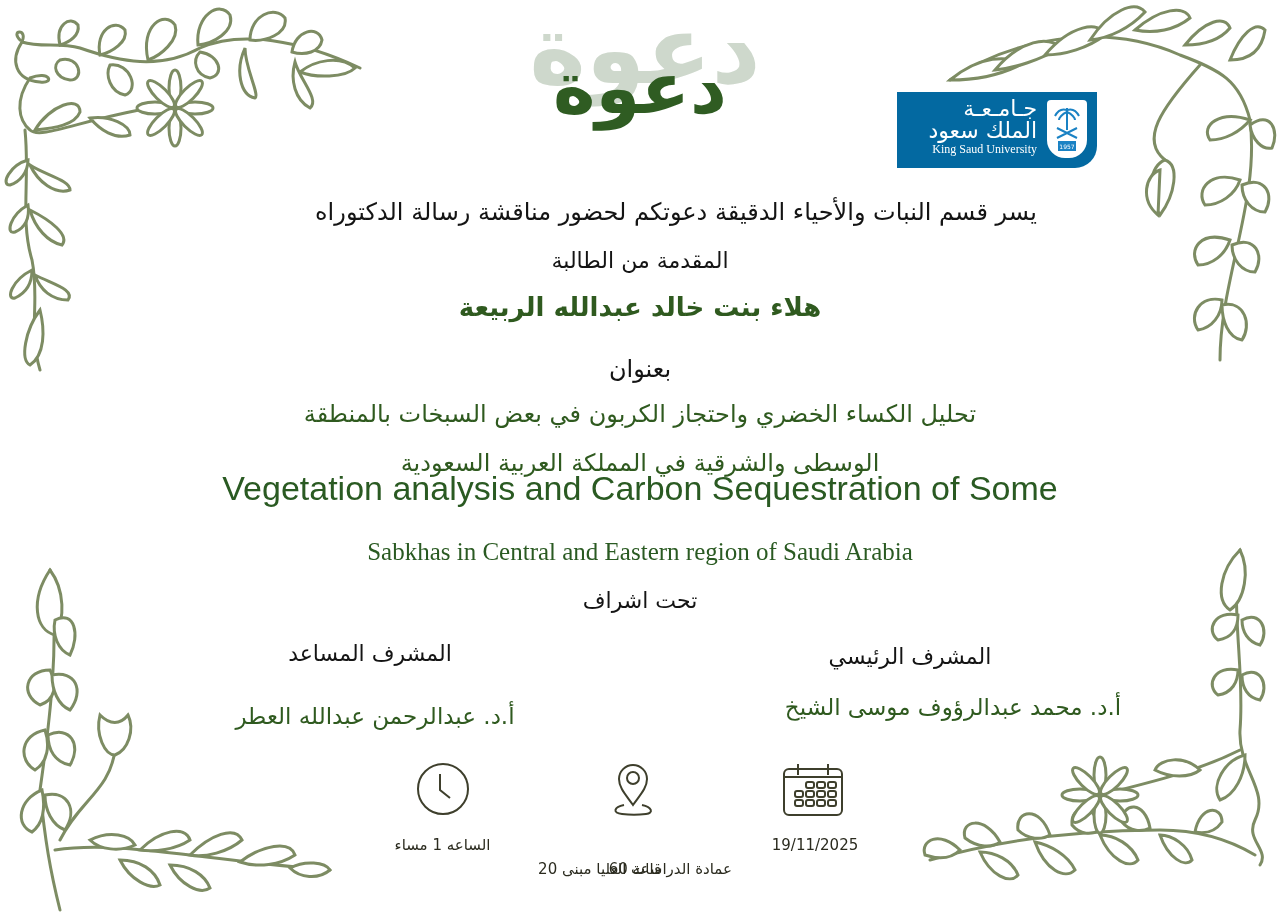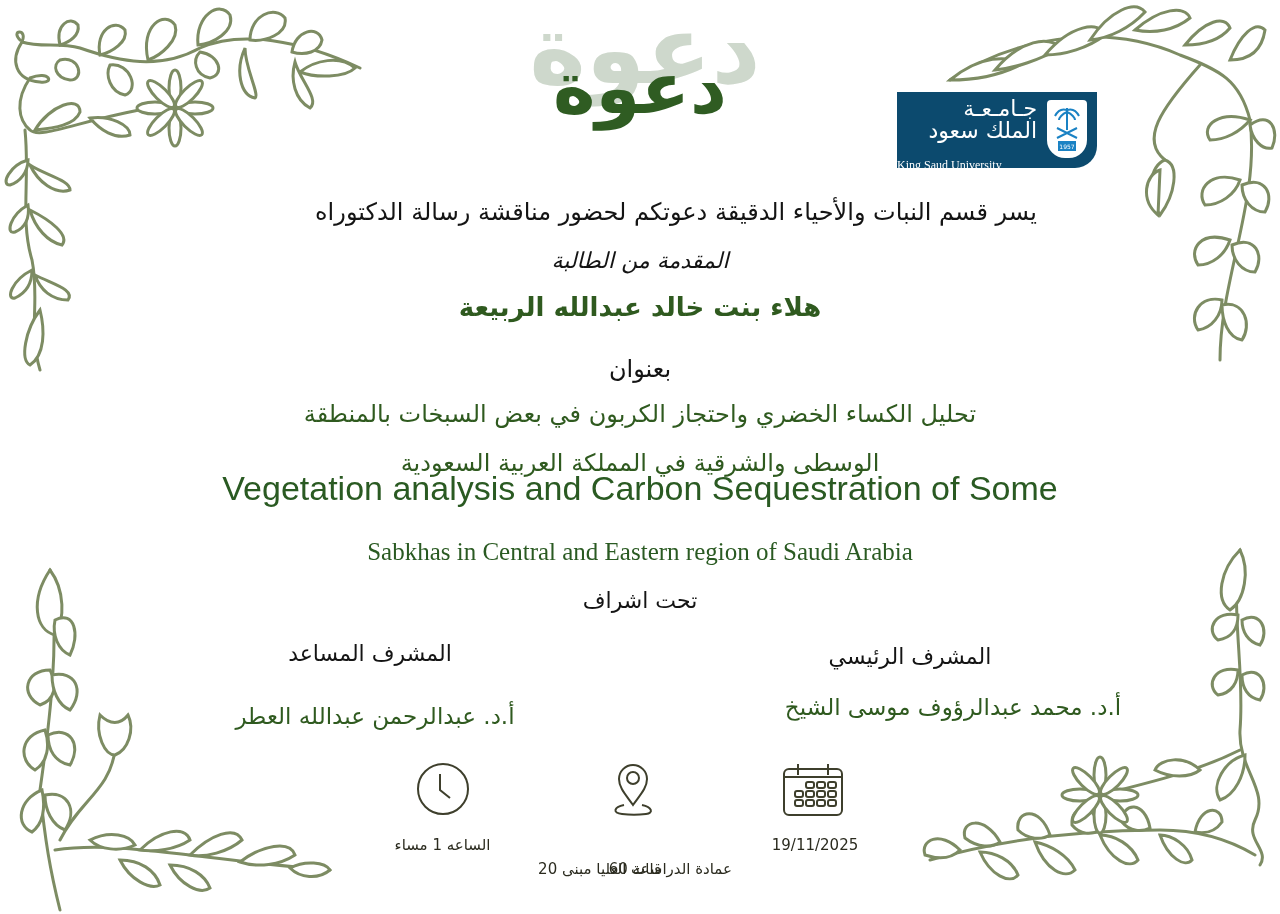--- a/index.html
+++ b/index.html
@@ -24,35 +24,35 @@
   }
   #title-main {
     position:absolute; left:520px; top:52px; width:240px; text-align:center;
     font-family:"DejaVu Sans", sans-serif; font-weight:bold;
     font-size:72px; color:#2f5c22; direction:rtl; line-height:1;
   }
 
   
   #logo {
     position:absolute; left:897px; top:92px; width:200px; height:76px;
-    background:#0c4a6e; border-bottom-right-radius:22px;
+    background:#0369a1; border-bottom-right-radius:22px;
   }
   #logo-ar1 { position:absolute; right:60px; top:4px; color:#fff; font-size:22px; direction:rtl; letter-spacing:4px; }
   #logo-ar2 { position:absolute; right:60px; top:26px; color:#fff; font-size:22px; direction:rtl;margin-left:6px; }
-  #logo-en { position:absolute; left:0; top:66px; width:140px; text-align:left; color:#fff; font-family:"Liberation Serif", serif; font-size:12px; }
+  #logo-en { position:absolute; left:0; top:50px; width:140px; text-align:right; color:#fff; font-family:"Liberation Serif", serif; font-size:12px; }
   #logo-shield {
     position:absolute; right:10px; top:8px; width:40px; height:58px;
     background:#fff; border-radius:4px 4px 18px 18px;
   }
   #logo-shield svg { display:block; }
 
   .txt-black { color:#141414; }
 
   #intro { top:198px; font-size:24px;padding-left:36px; }
-  #from-student { top:248px; font-size:22px;font-style:italic; }
+  #from-student { top:248px; font-size:22px; }
   #student-name { top:292px; font-size:26px; font-weight:bold; color:#2f5a1f; }
   #titled { top:355px; font-size:24px; }
   #ar-title-1 { top:400px; font-size:24px; color:#2f5a1f; }
   #ar-title-2 { top:449px; font-size:24px; color:#2f5a1f; }
   #en-title-1 { top:469px; font-size:34px; color:#2a5a22; direction:ltr; font-family:Liberation Sans, sans-serif; }
   #en-title-2 { top:538px; font-size:25px; color:#2a5a22; direction:ltr; font-family:"Liberation Serif", serif; }
   #under-supervision { top:588px; font-size:22px; }
 
   .sup-label { position:absolute; font-size:22px; direction:rtl; text-align:center; color:#141414; }
   .sup-name { position:absolute; font-size:23px; direction:rtl; text-align:center; color:#2f5a1f; }

